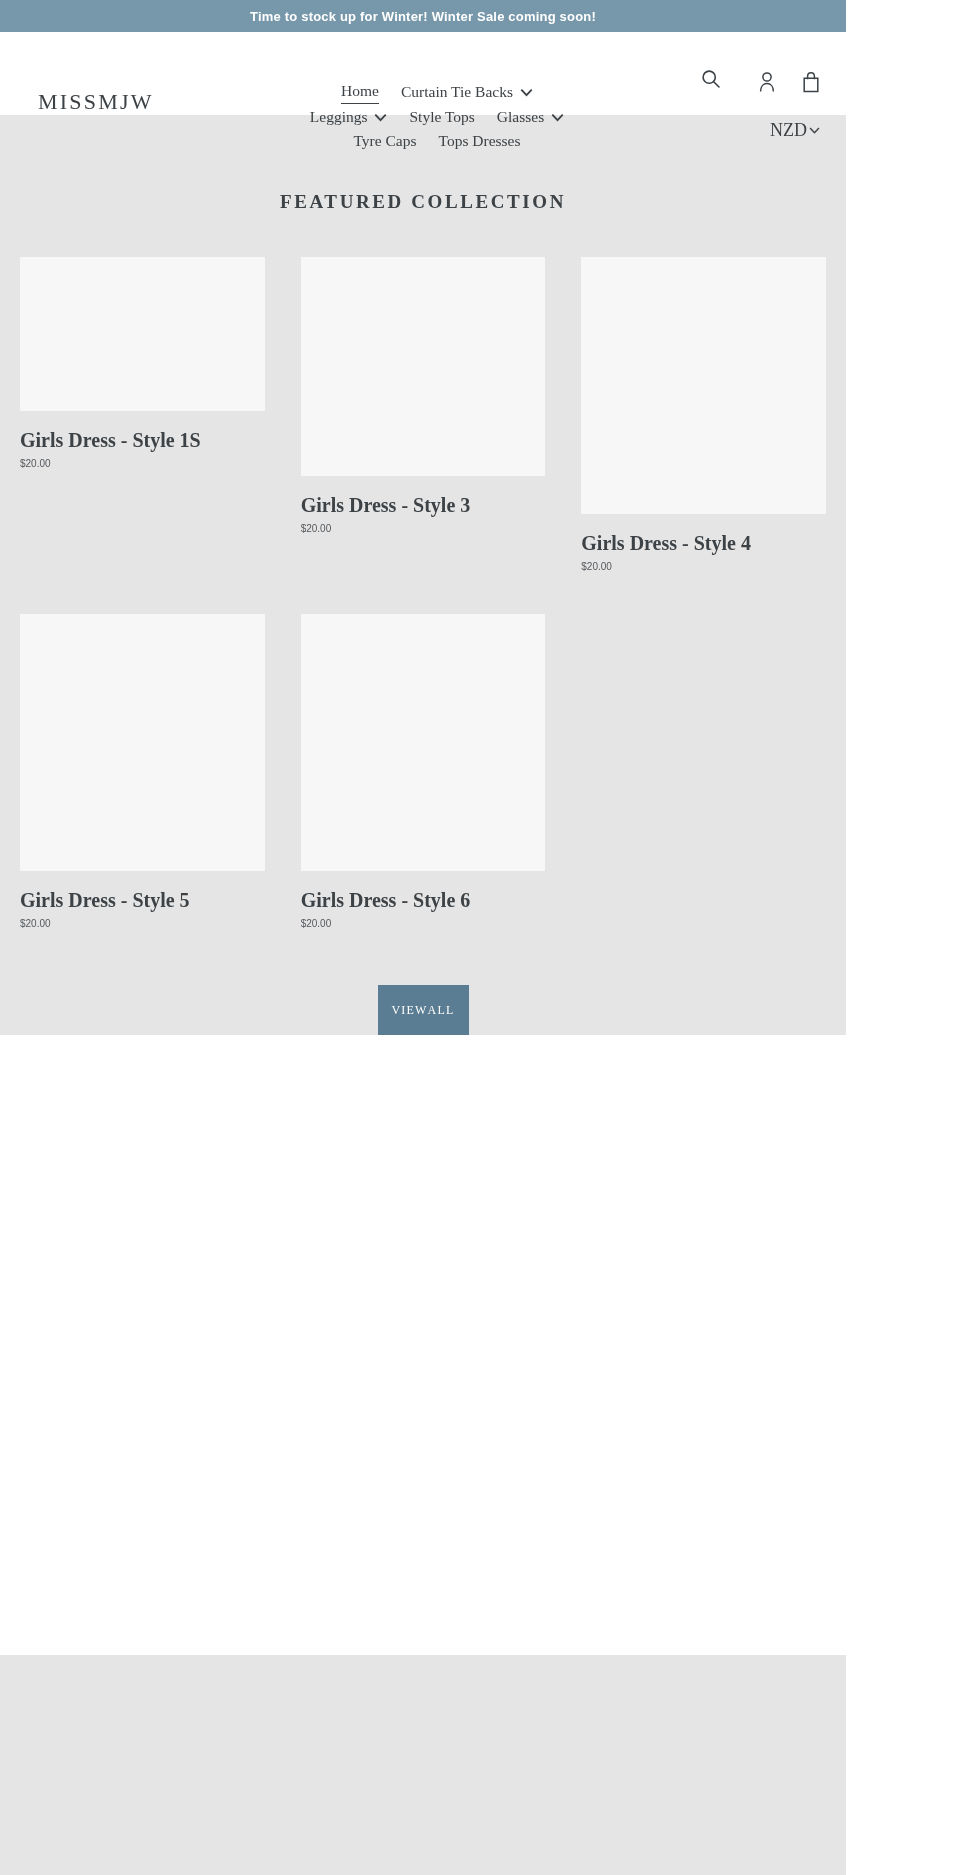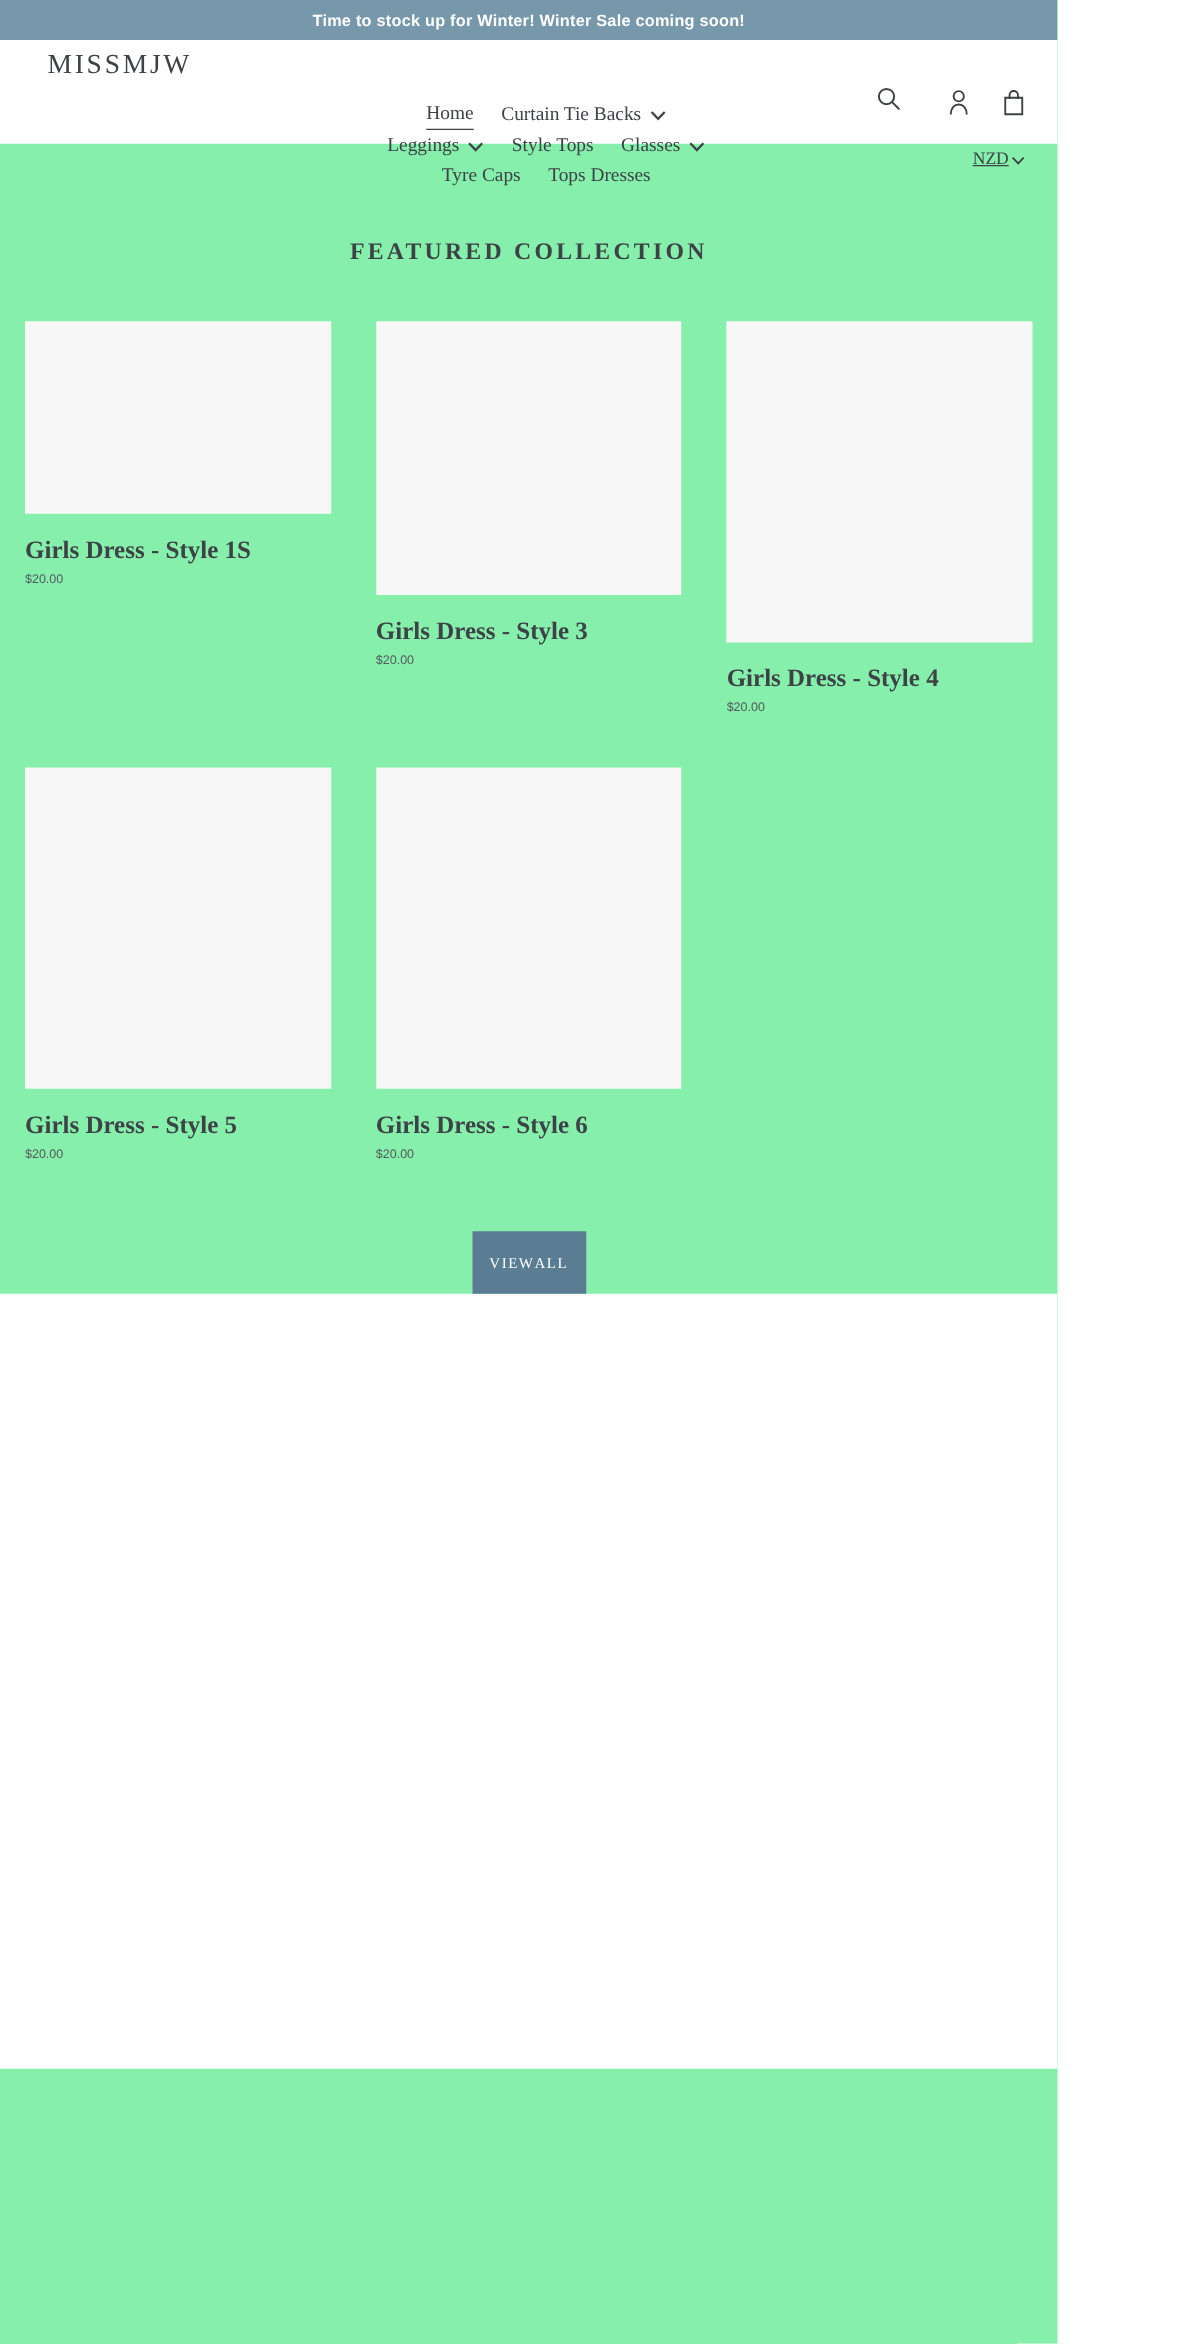--- a/index.html
+++ b/index.html
@@ -11,21 +11,21 @@
     background: #ffffff;
     font-family: "Liberation Sans", sans-serif;
     color: #3d4246;
   }
 
   .page {
     width: 846px;
     height: 1875px;
     position: relative;
     overflow: hidden;
-    background: #86efac;
+    background: #e5e5e5;
   }
 
   
   .announcement-bar {
     height: 32px;
     background: #7798ab;
     display: flex;
     align-items: center;
     justify-content: center;
   }
@@ -36,21 +36,21 @@
     letter-spacing: .2px;
     font-family: "Liberation Sans", sans-serif;
   }
 
   
   .site-header {
     height: 83px;
     background: #ffffff;
     position: relative;
     display: flex;
-    align-items: flex-start;
+    align-items: flex-end;
     padding: 0 24px 0 38px;
   }
 
   .logo {
     font-family: "Liberation Serif", serif;
     font-size: 22px;
     letter-spacing: 2.2px;
     color: #3d4246;
     white-space: nowrap;
     flex: 0 0 auto;
@@ -123,24 +123,23 @@
   }
   .search-btn svg { display: block; }
 
   .currency-selector {
     position: absolute;
     right: 26px;
     top: 88px;
     display: flex;
     align-items: center;
     font-family: "Liberation Serif", serif;
-    font-size: 14px;
-    color: #3d4246;
-    cursor: pointer;
-    text-decoration: underline;
+    font-size: 18px;
+    color: #3d4246;
+    cursor: pointer;
   }
   .currency-selector .nav-caret { margin-left: 2px; width: 11px; height: 11px; }
 
   
   .hero {
     height: 356px;
     background: #b2b3b5;
     display: flex;
     align-items: center;
     justify-content: center;

